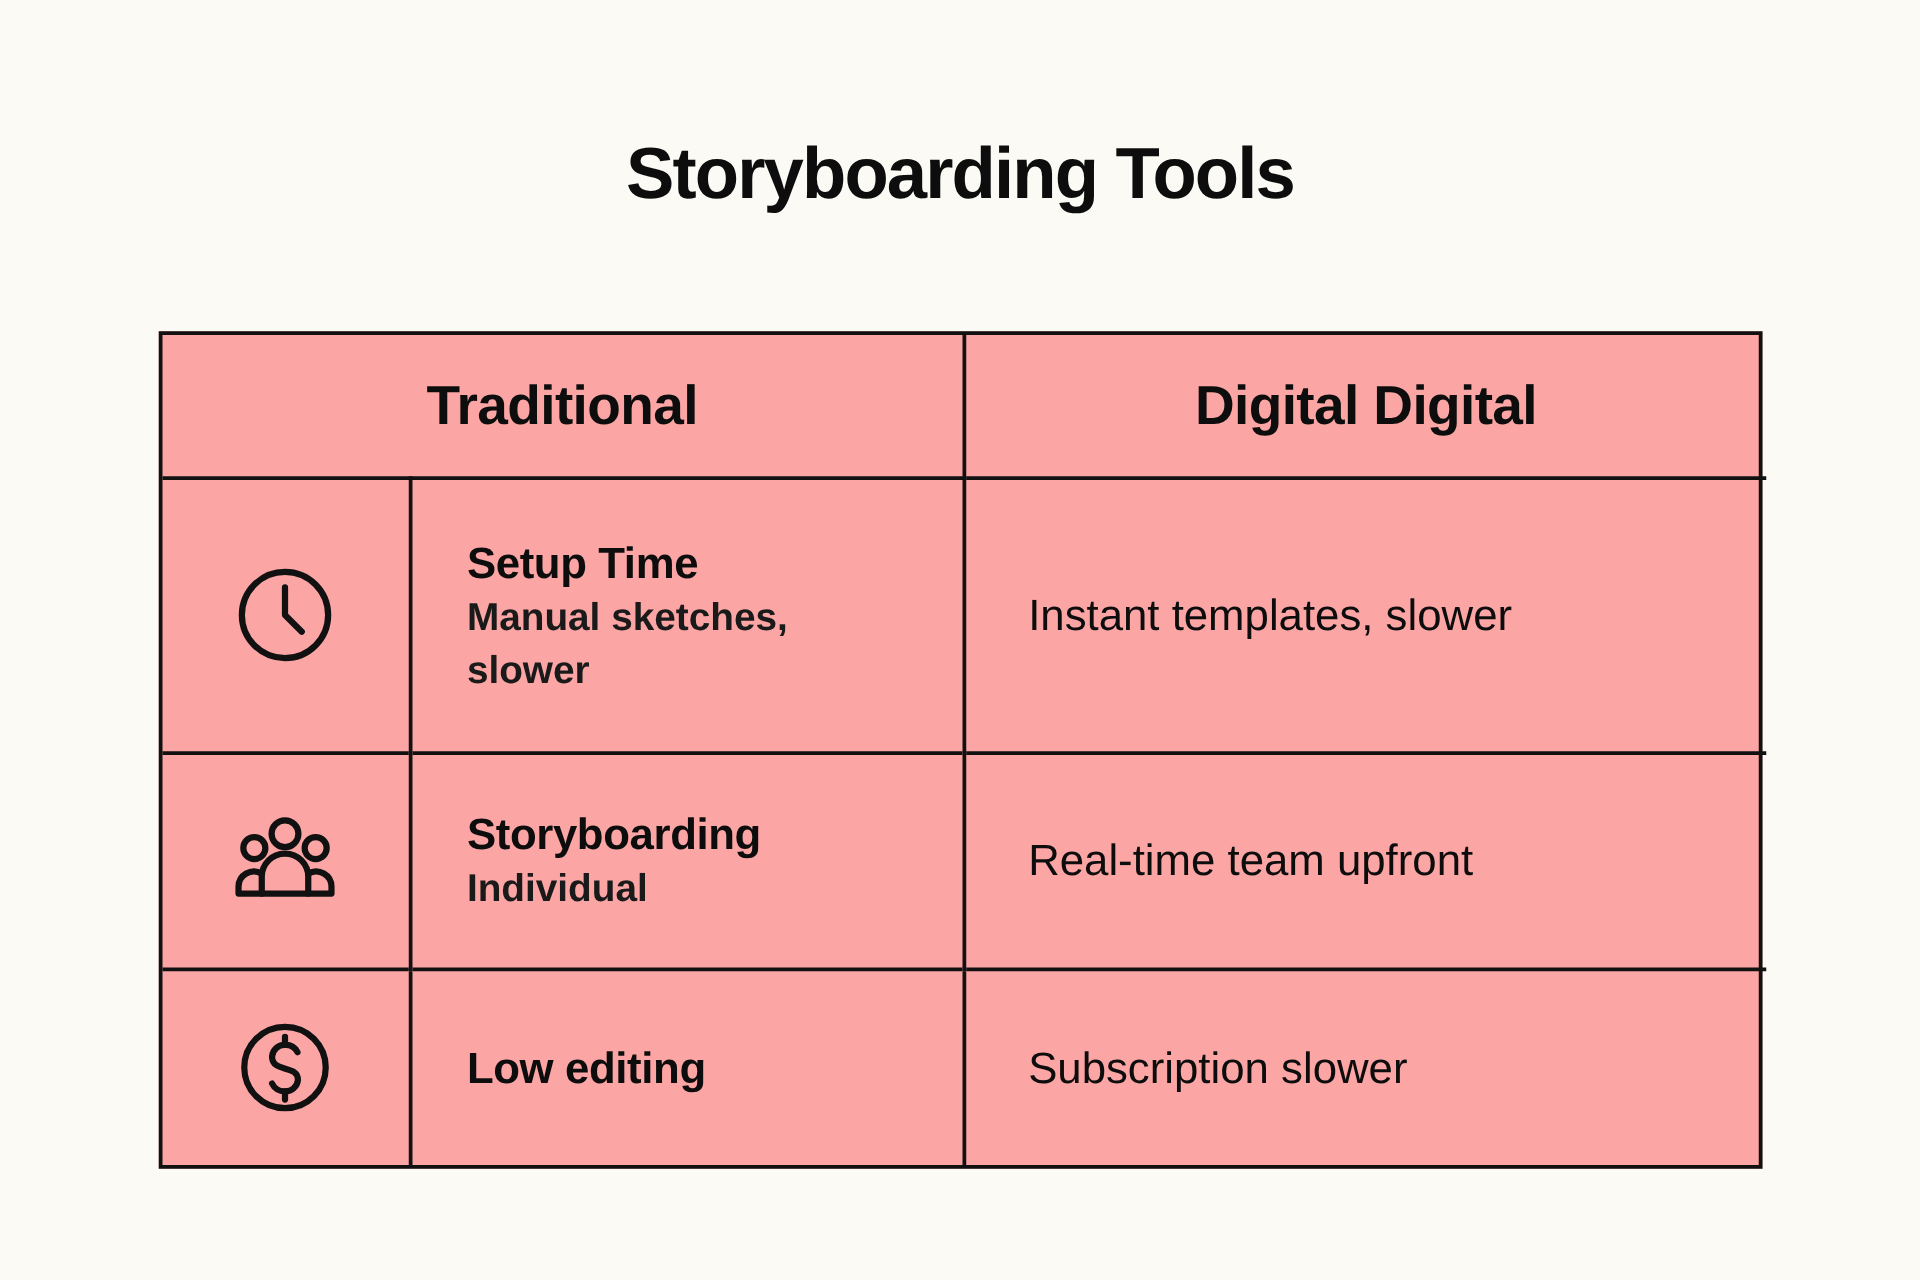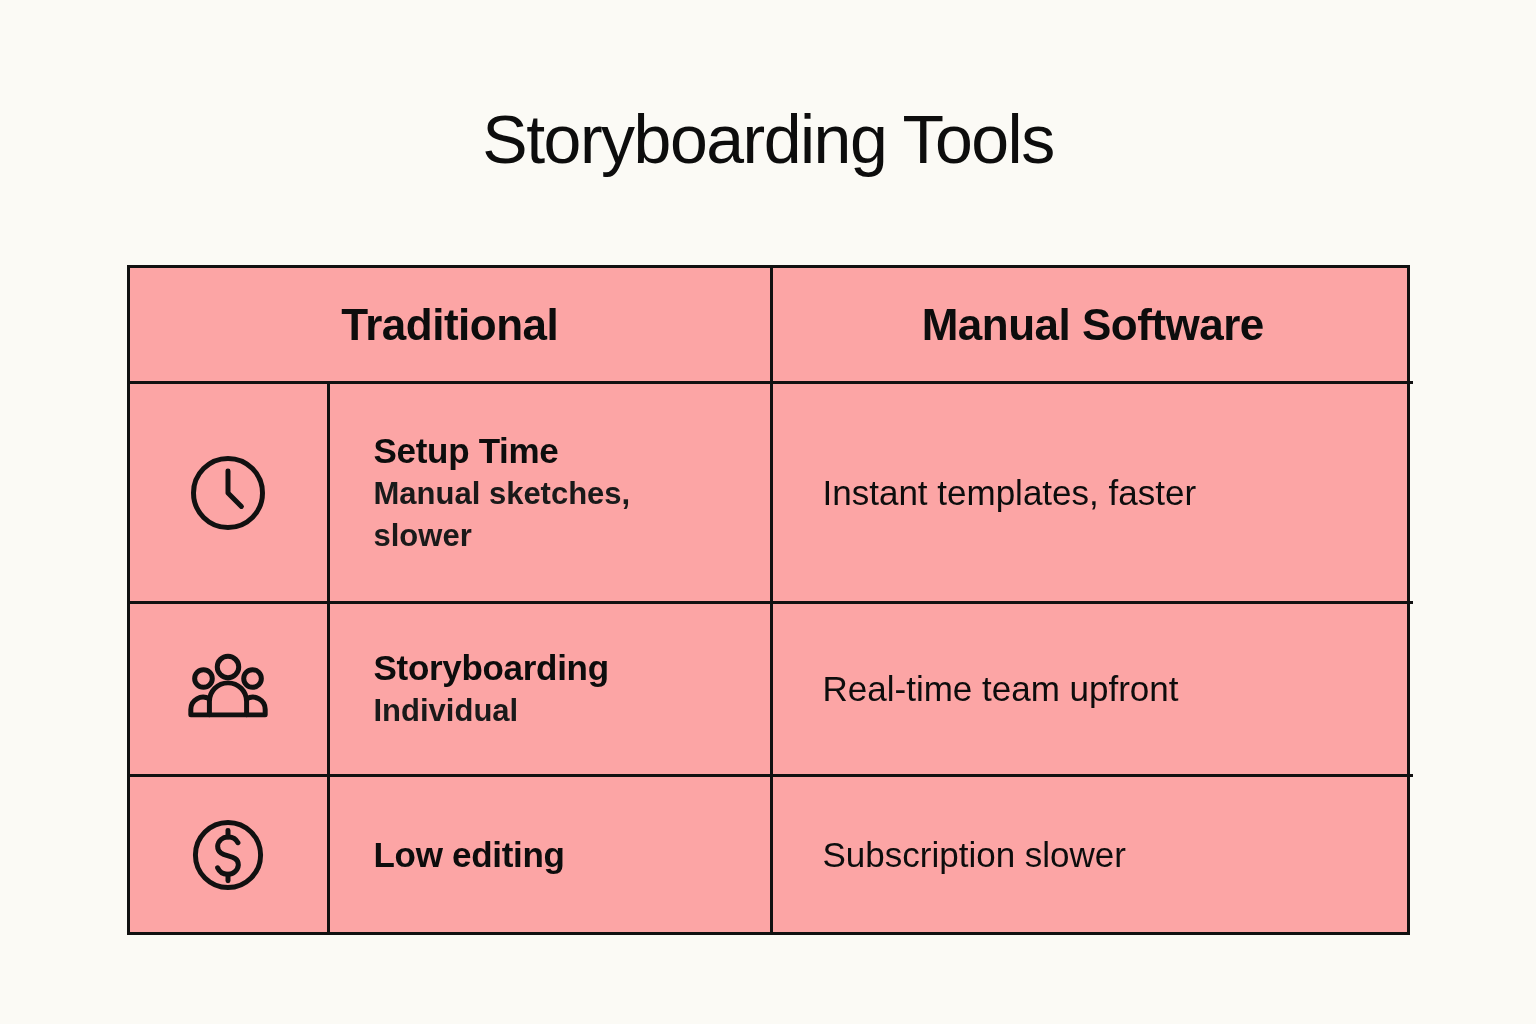--- a/index.html
+++ b/index.html
@@ -23,23 +23,23 @@
     box-sizing: border-box;
   }
 
   
   .page-title {
     position: absolute;
     left: 0;
     top: 96px;
     width: 1536px;
     text-align: center;
-    font-size: 68px;
+    font-size: 58px;
     line-height: 86px;
-    font-weight: 400;
+    font-weight: 700;
     letter-spacing: -1.5px;
     color: #0D0D0D;
     white-space: nowrap;
   }
 
   
   .comparison-table {
     position: absolute;
     left: 127px;
     top: 265px;
@@ -150,42 +150,42 @@
         <col class="col-feature">
         <col class="col-digital">
       </colgroup>
 
       <thead>
         <tr class="hdr-row">
           <th class="hdr-cell-left" colspan="2">
             <div class="hdr-text">Traditional</div>
           </th>
           <th>
-            <div class="hdr-text">Manual Software</div>
+            <div class="hdr-text">Digital Digital</div>
           </th>
         </tr>
       </thead>
 
       <tbody>
 
         <tr class="data-row row-1">
           <td class="cell-icon">
             <span class="icon-wrap">
               <svg width="92" height="92" viewBox="0 0 48 48" fill="none" stroke="#111111" stroke-width="2.6" stroke-linecap="round" stroke-linejoin="round">
                 <circle cx="24" cy="24" r="18"></circle>
                 <path d="M24 12.5 L24 24 L31 31"></path>
               </svg>
             </span>
           </td>
           <td class="cell-feature">
             <div class="feature-title">Setup Time</div>
             <div class="feature-sub">Manual sketches, slower</div>
           </td>
           <td class="cell-digital">
-            <div class="digital-text">Instant templates, faster</div>
+            <div class="digital-text">Instant templates, slower</div>
           </td>
         </tr>
 
         <tr class="data-row row-2">
           <td class="cell-icon">
             <span class="icon-wrap">
               <svg width="92" height="92" viewBox="0 0 48 48" fill="none" stroke="#111111" stroke-width="2.6" stroke-linecap="round" stroke-linejoin="round">
                 <circle cx="24" cy="12.5" r="5.6"></circle>
                 <circle cx="11.2" cy="18.5" r="4.6"></circle>
                 <circle cx="36.8" cy="18.5" r="4.6"></circle>

